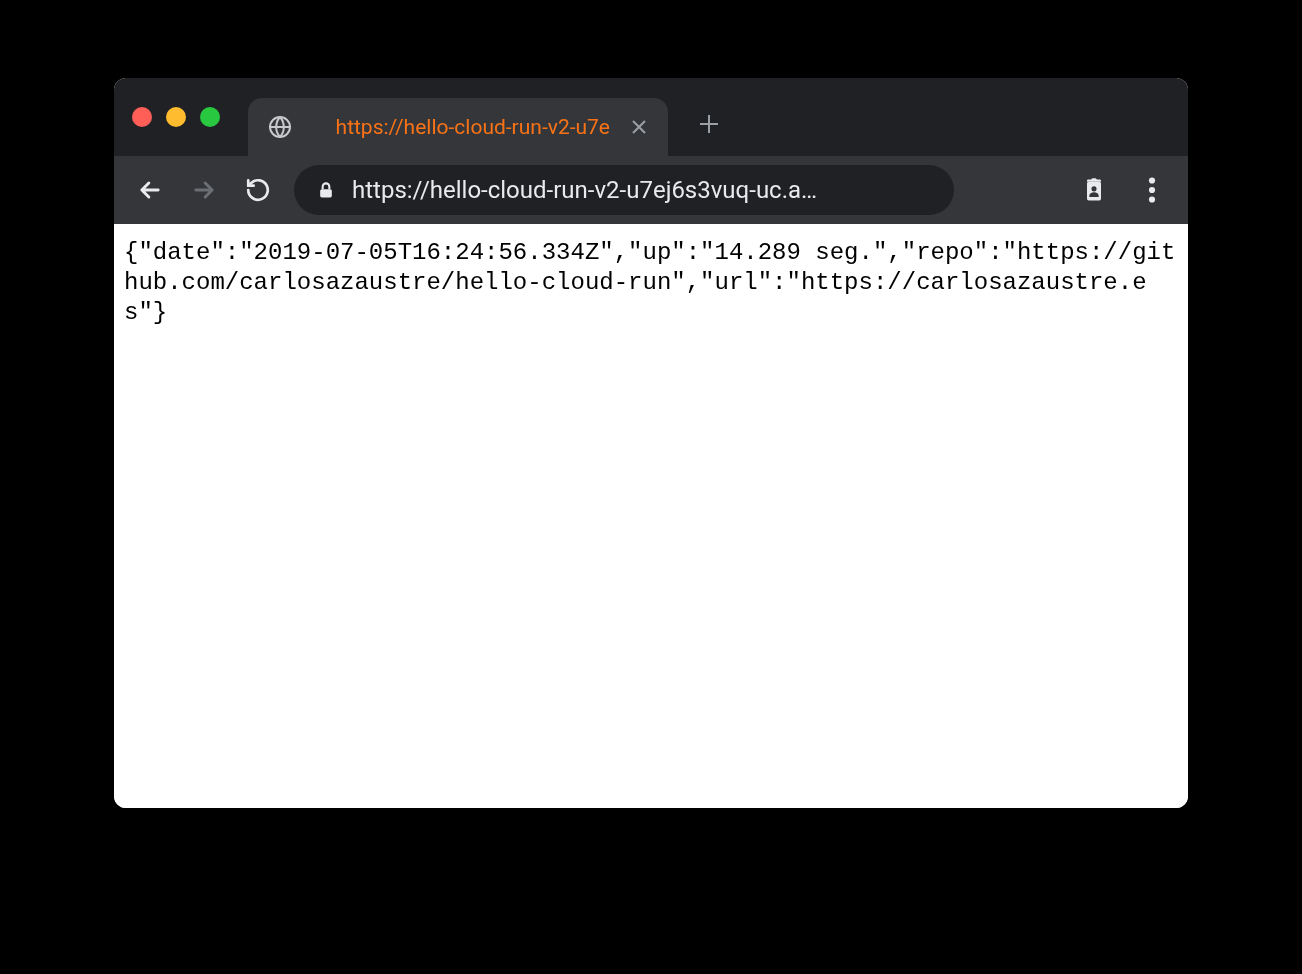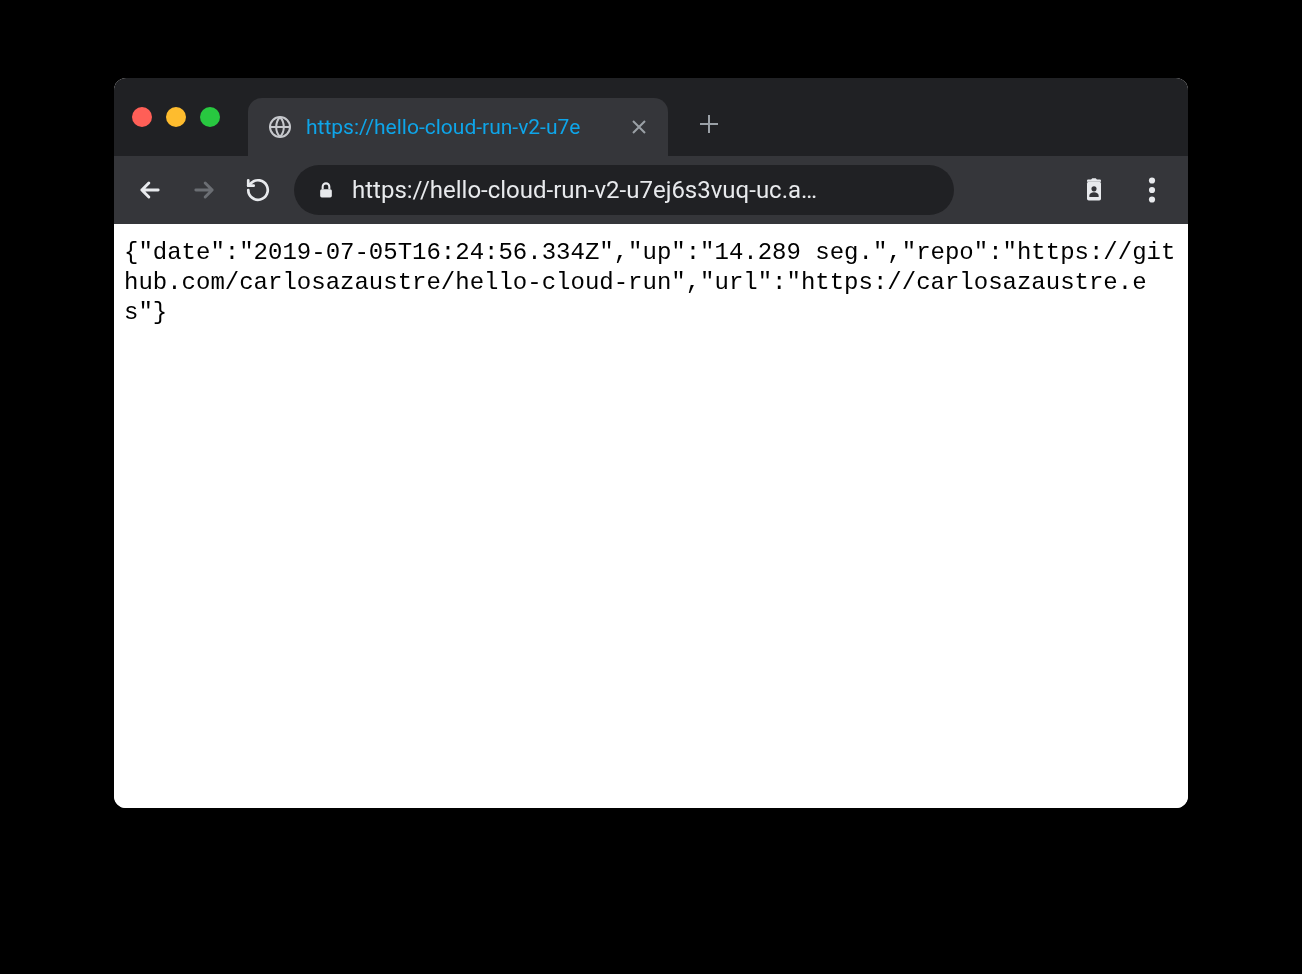--- a/index.html
+++ b/index.html
@@ -58,21 +58,22 @@
     align-items: center;
     justify-content: center;
     width: 24px; height: 24px;
     flex-shrink: 0;
   }
   .tab-title {
     flex: 1;
     white-space: nowrap;
     overflow: hidden;
     text-overflow: clip;
-    color: #0ea5e9;
+    color: #f97316;
+    text-align: right;
   }
   .tab-close {
     color: #9aa0a6;
     font-size: 22px;
     line-height: 1;
     cursor: pointer;
     padding: 4px 6px;
   }
 
   .new-tab-btn {

